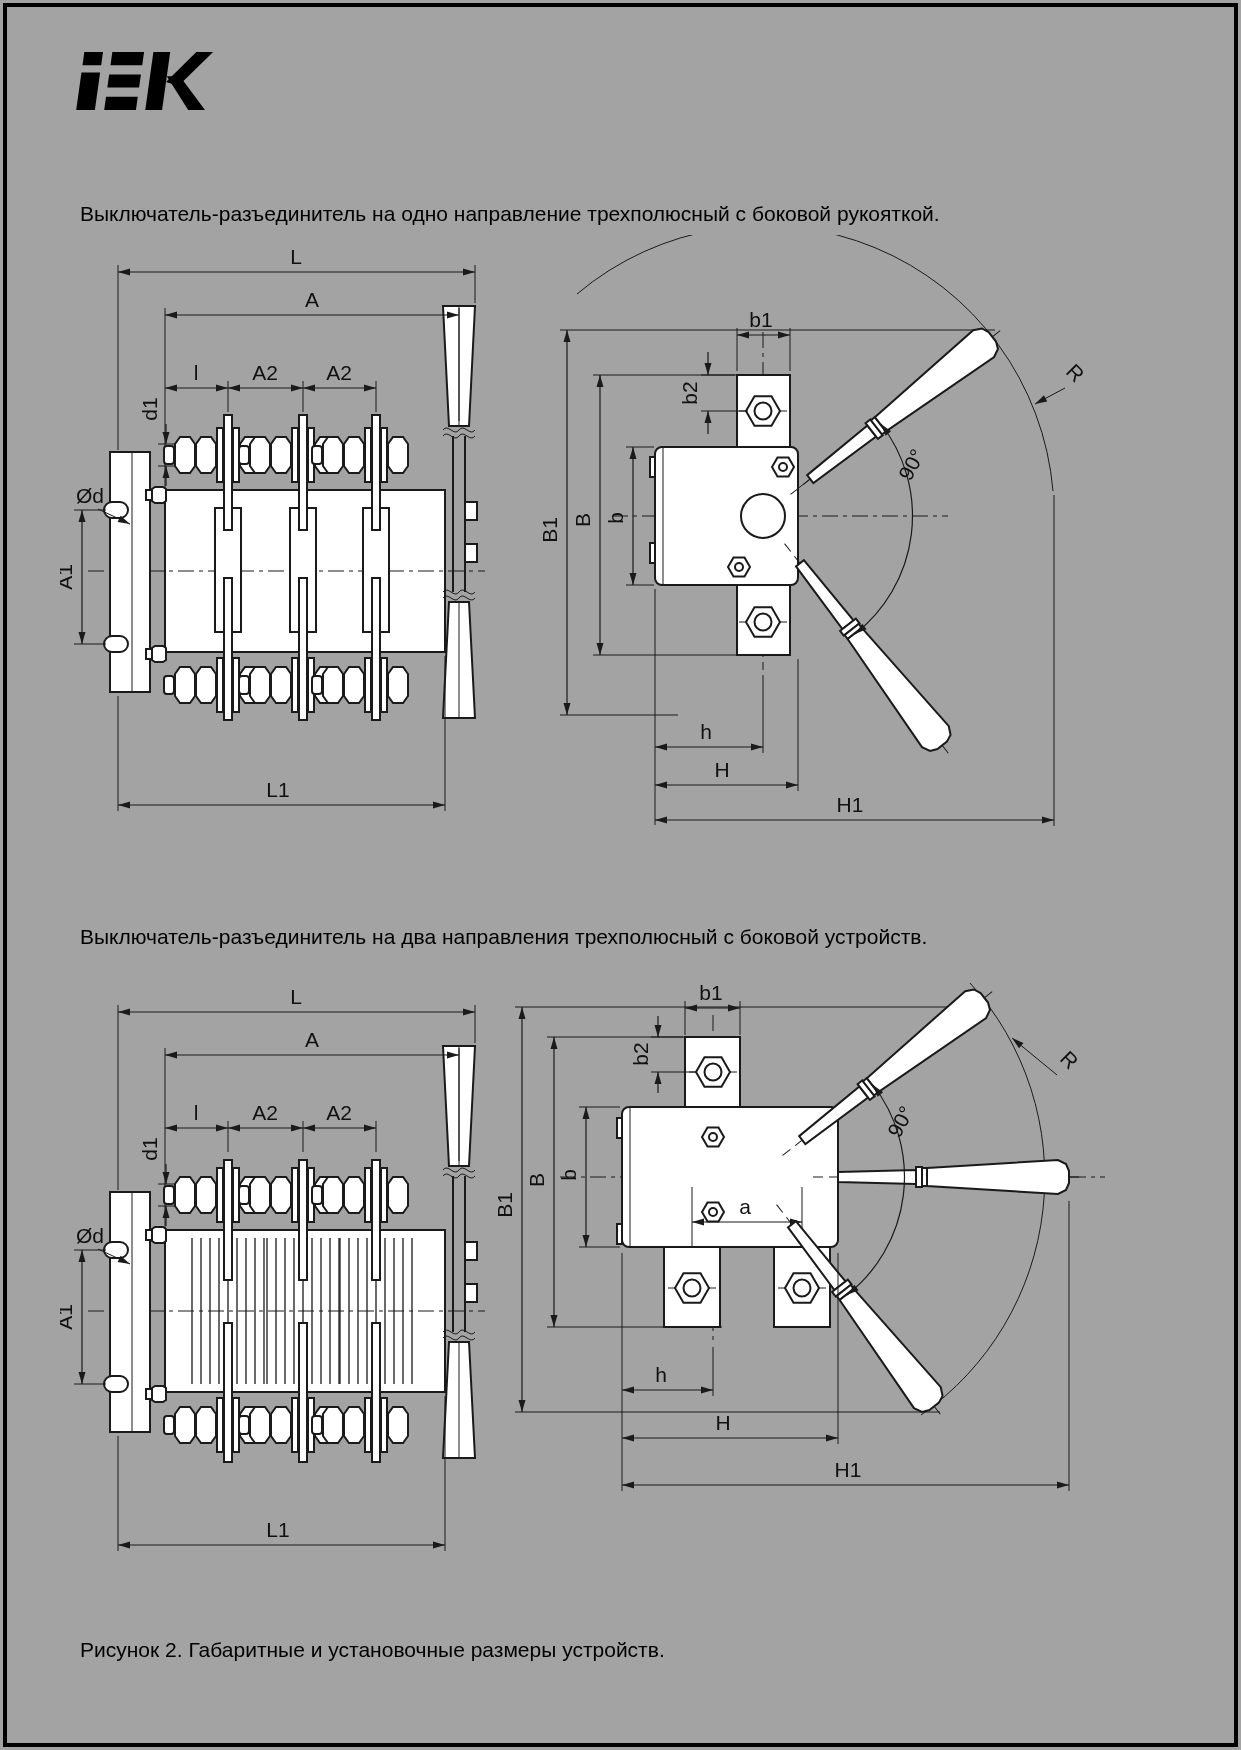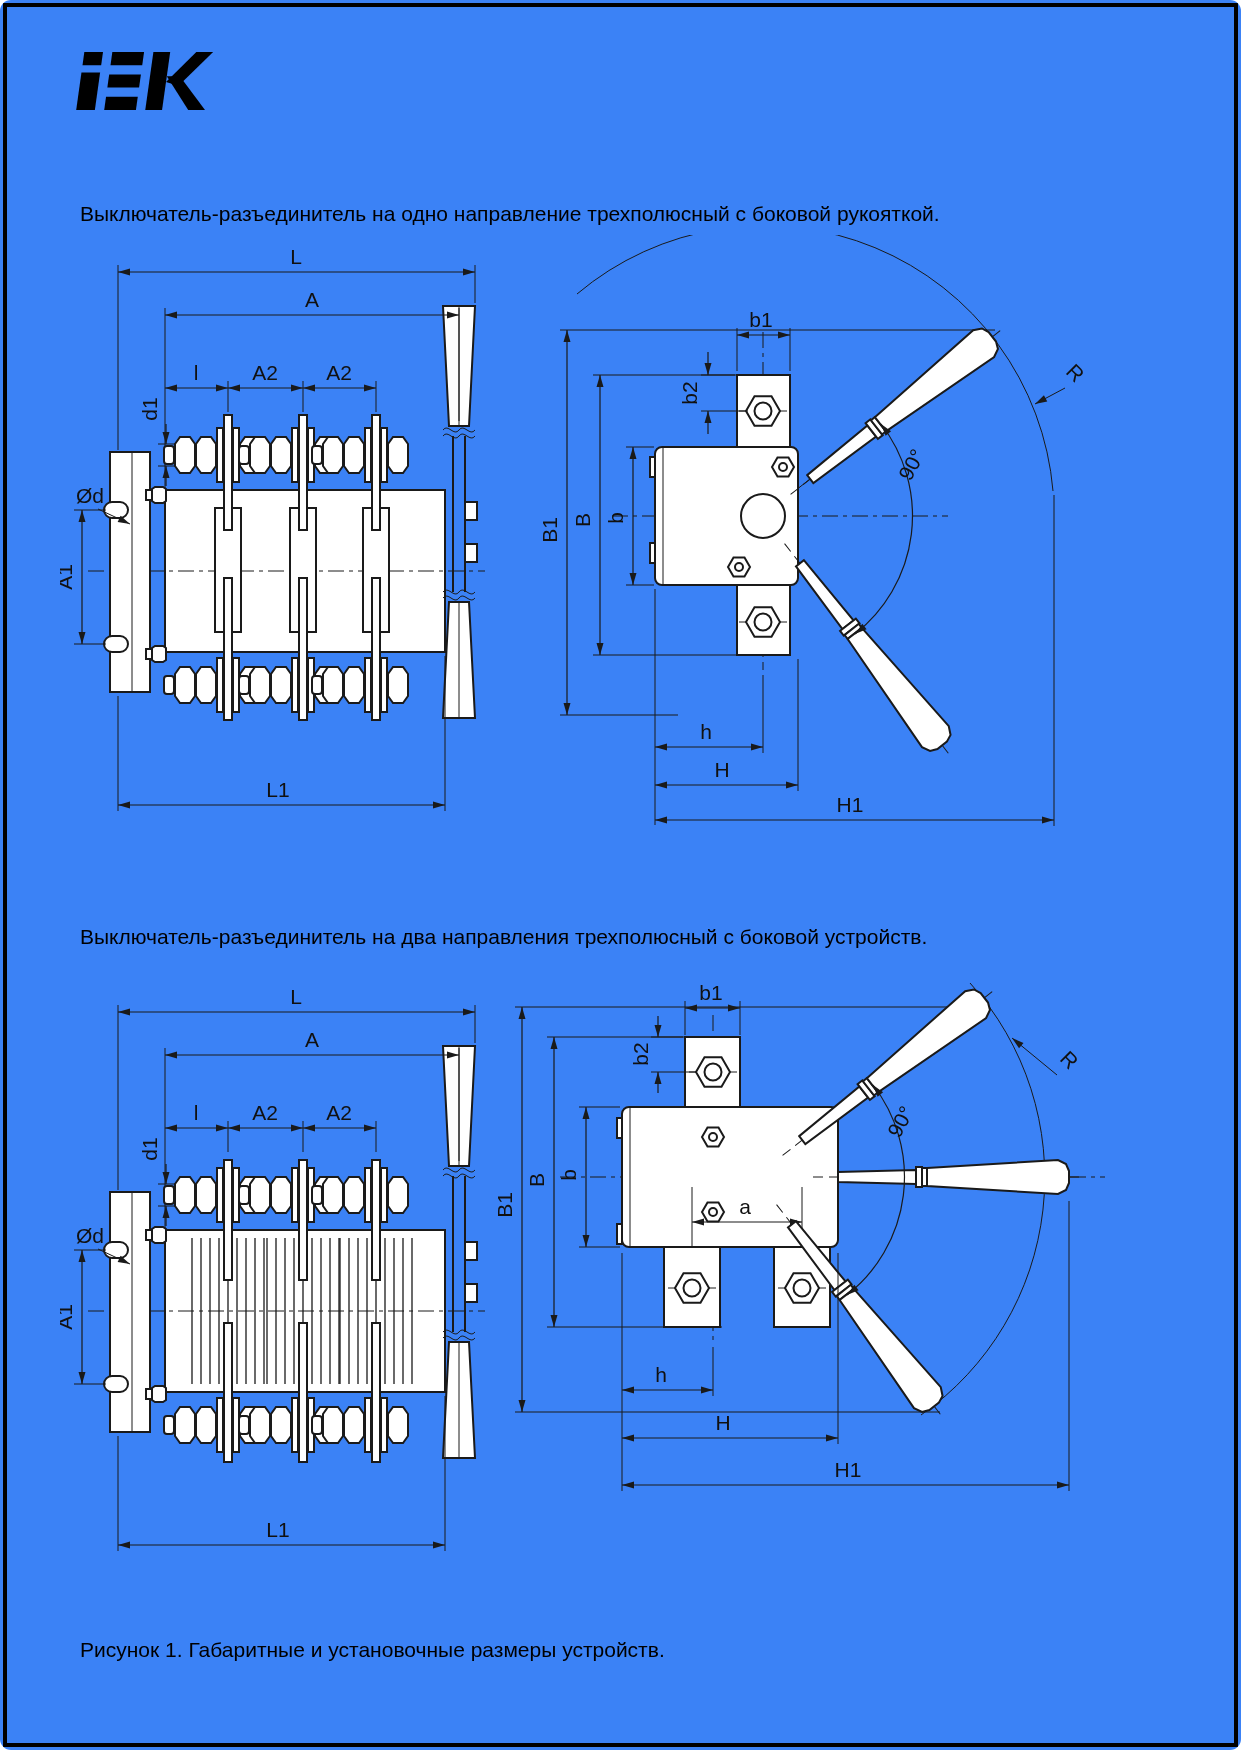--- a/index.html
+++ b/index.html
@@ -1,16 +1,16 @@
 <!DOCTYPE html>
 <html><head>
 <meta charset="utf-8">
 <style>
   html,body{margin:0;padding:0;background:#fff;}
-  .page{position:relative;width:1241px;height:1750px;background:#3b82f6;font-family:"Liberation Sans",sans-serif;overflow:hidden;border-radius:11px;}
+  .page{position:relative;width:1241px;height:1750px;background:#a3a3a3;font-family:"Liberation Sans",sans-serif;overflow:hidden;}
   .frame{position:absolute;inset:3px;border:4px solid #000;pointer-events:none;}
   .logo{position:absolute;left:75px;top:50px;}
   .title{position:absolute;left:80px;font-size:21px;color:#000;white-space:nowrap;}
   .t1{top:202px;}
   .t2{top:925px;}
   .caption{position:absolute;left:80px;top:1638px;font-size:21px;color:#000;white-space:nowrap;}
   .drawing{position:absolute;left:60px;}
   .d1{top:235px;}
   .d2{top:975px;}
   .ln{stroke:#1a1a1a;stroke-width:2;fill:none;}
@@ -180,21 +180,21 @@
       <rect x="40" y="24" width="34" height="14"></rect>
       <rect x="40" y="48" width="34" height="14"></rect>
       <rect x="84" y="0" width="18" height="62"></rect>
       <polygon points="102,32 130,0 148,0 116,36"></polygon>
       <polygon points="102,26 116,26 148,62 130,62"></polygon>
     </g>
   </svg>
 
   <div class="title t1">Выключатель-разъединитель на одно направление трехполюсный с боковой рукояткой.</div>
   <div class="title t2">Выключатель-разъединитель на два направления трехполюсный с боковой устройств.</div>
-  <div class="caption">Рисунок 1. Габаритные и установочные размеры устройств.</div>
+  <div class="caption">Рисунок 2. Габаритные и установочные размеры устройств.</div>
 
   <svg class="drawing d1" width="1120" height="605" viewBox="0 0 1120 605">
     <g>
       <use href="#fv-common"></use>
       <use href="#pole1" transform="translate(168,0)"></use>
       <use href="#pole1" transform="translate(243,0)"></use>
       <use href="#pole1" transform="translate(316,0)"></use>
     </g>
 
     <g>

